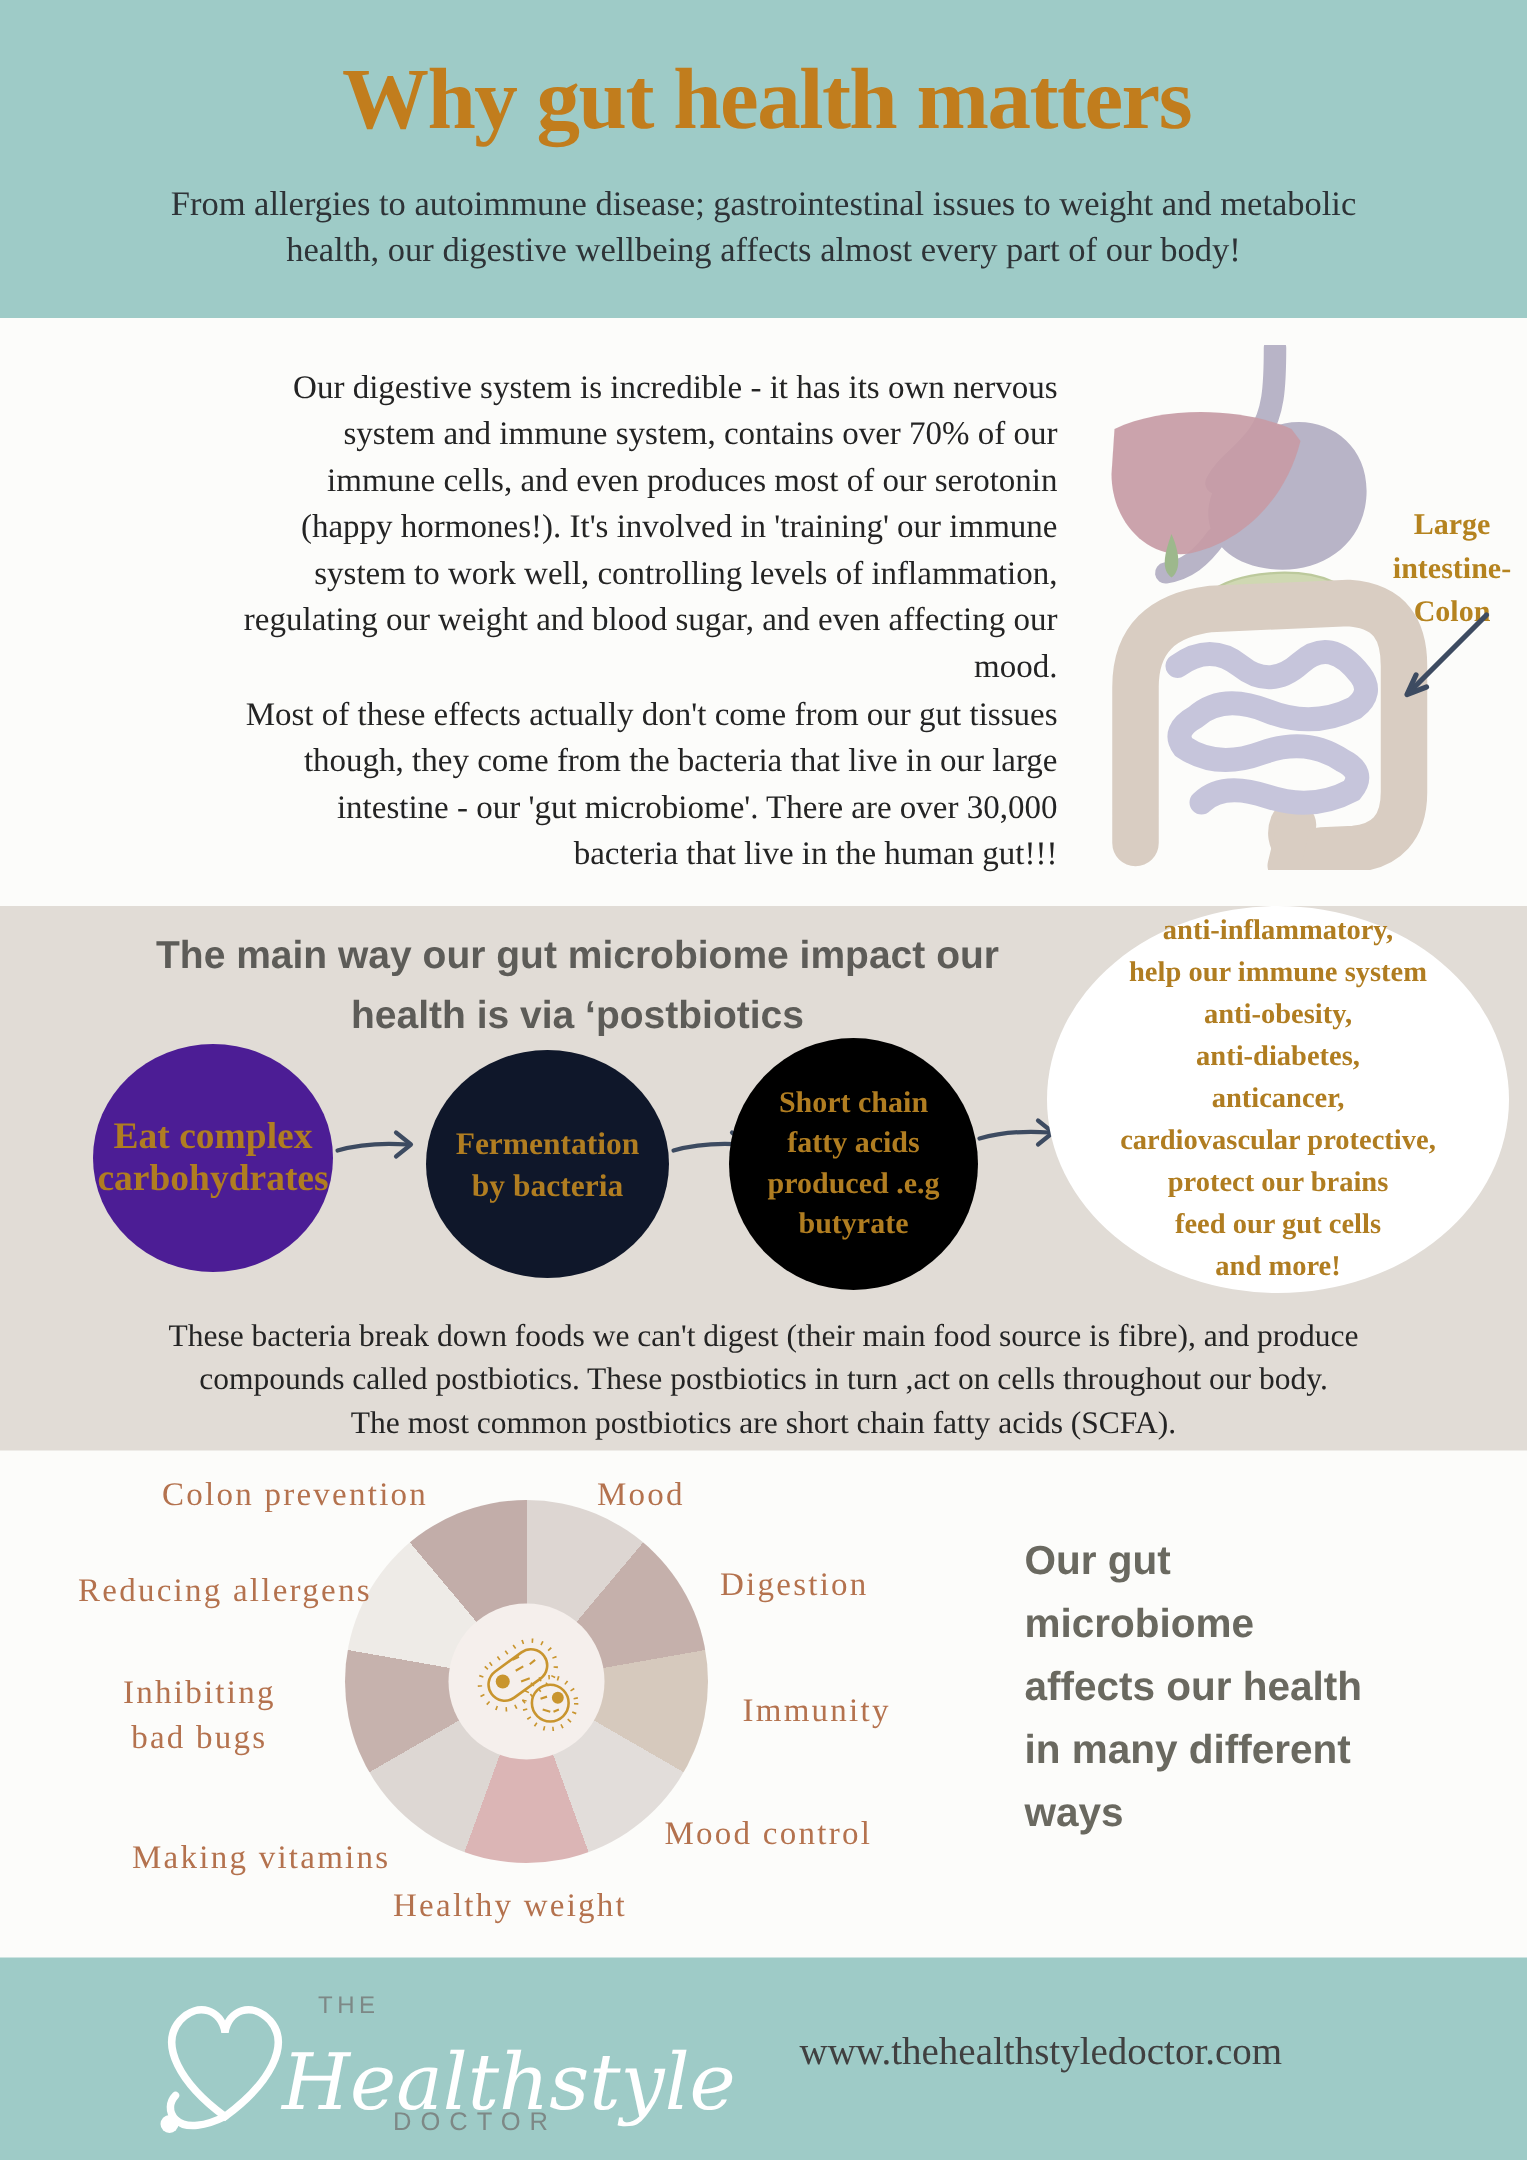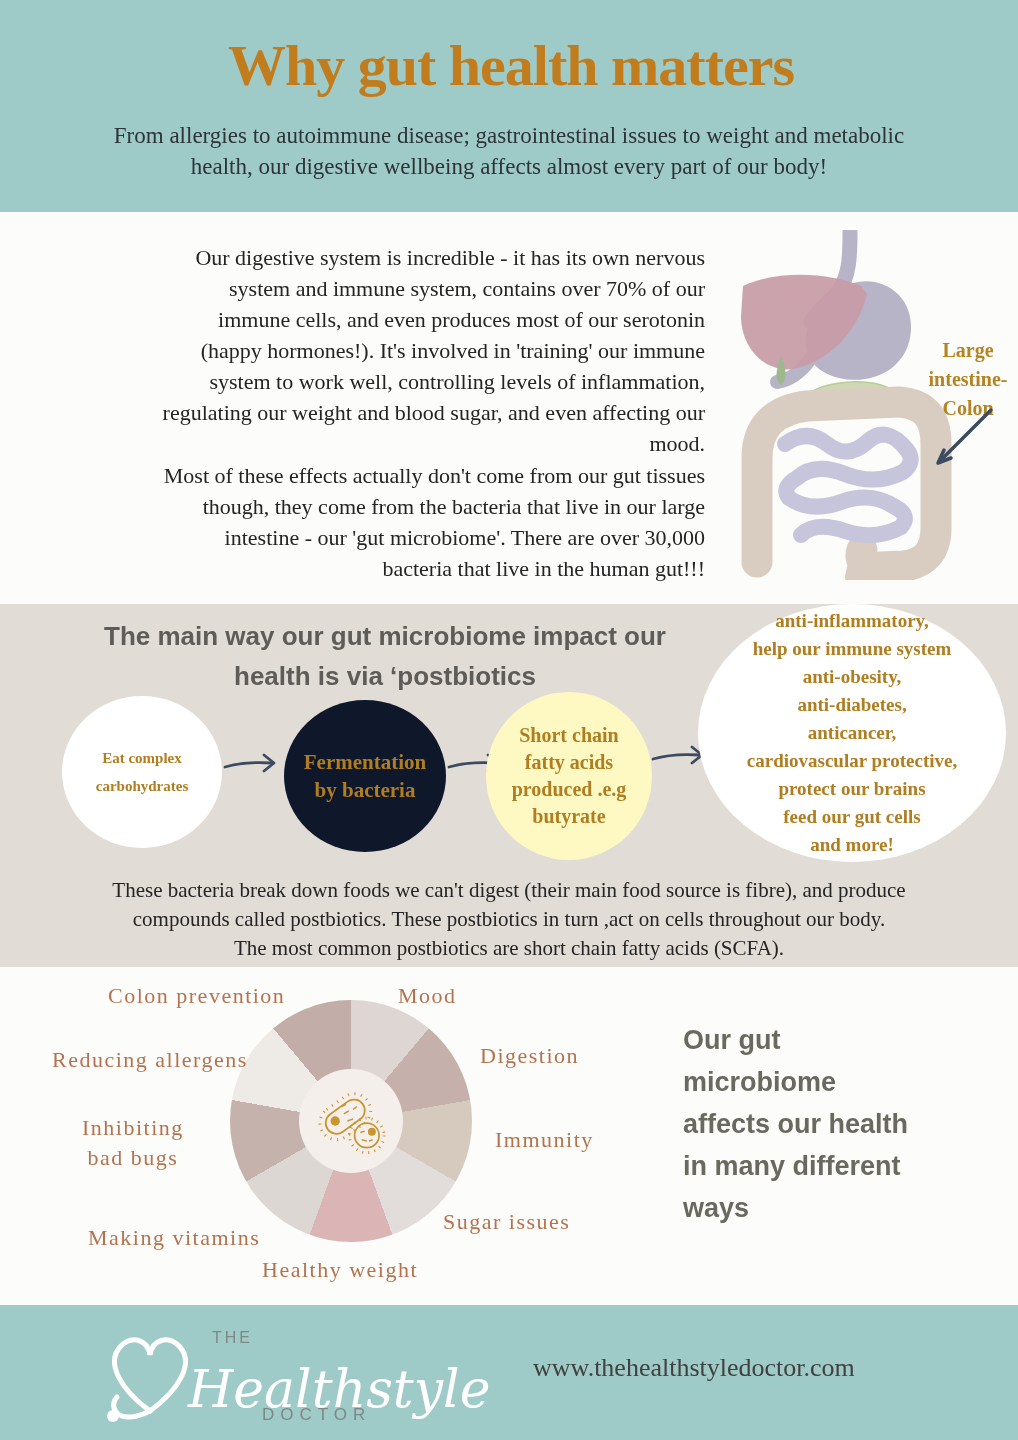--- a/index.html
+++ b/index.html
@@ -26,23 +26,23 @@
       font-weight:bold;font-size:20px;line-height:29px;color:#b5831f;}
   .colon-arrow{position:absolute;left:925px;top:194px;}
 
   
   .postbiotics{position:absolute;top:604px;left:0;width:1018px;height:431px;background:#e1dcd6;}
   .pb-heading{position:absolute;top:12px;left:30px;width:710px;margin:0;text-align:center;
       font-family:"Liberation Sans",sans-serif;font-size:26px;line-height:40px;font-weight:bold;color:#5d5c58;}
   .bubble{position:absolute;border-radius:50%;display:flex;align-items:center;justify-content:center;
       text-align:center;font-weight:bold;color:#b07d21;}
   .bubble span{display:block;}
-  .b1{left:62px;top:92px;width:160px;height:152px;background:#ffffff;font-size:15px;line-height:28px;align-items:center;}
+  .b1{left:62px;top:92px;width:160px;height:152px;background:#4c1d95;font-size:25px;line-height:28px;align-items:center;}
   .b2{left:284px;top:96px;width:162px;height:152px;background:#0f172a;font-size:21px;line-height:28px;}
-  .b3{left:486px;top:88px;width:166px;height:168px;background:#fef9c3;font-size:20px;line-height:27px;}
+  .b3{left:486px;top:88px;width:166px;height:168px;background:#000000;font-size:20px;line-height:27px;}
   .b4{left:698px;top:0;width:308px;height:258px;background:#ffffff;font-size:19px;line-height:28px;}
   .flow-arrow{position:absolute;}
   .a1{left:222px;top:146px;}
   .a2{left:446px;top:146px;}
   .a3{left:650px;top:138px;}
   .caption{position:absolute;top:272px;left:30px;width:958px;margin:0;text-align:center;
       font-size:21px;line-height:29px;color:#242424;}
 
   
   .wheel-section{position:absolute;top:967px;left:0;width:1018px;height:338px;background:#fcfcfa;}
@@ -190,21 +190,21 @@
           <circle cx="77" cy="70" r="24" stroke-dasharray="1.5 7" stroke-width="4"></circle>
           <circle cx="84" cy="65" r="5.5" fill="#c9952e" stroke="none"></circle>
           <path d="M68,66 l6,-2 M70,76 l7,2 M80,78 l5,-2" stroke-width="2"></path>
         </g>
       </svg>
     </div>
 
     <div class="wlabel w-mood">Mood</div>
     <div class="wlabel w-digestion">Digestion</div>
     <div class="wlabel w-immunity">Immunity</div>
-    <div class="wlabel w-sugar">Sugar issues</div>
+    <div class="wlabel w-sugar">Mood control</div>
     <div class="wlabel w-weight">Healthy weight</div>
     <div class="wlabel w-vitamins">Making vitamins</div>
     <div class="wlabel w-bugs pl">Inhibiting
 bad bugs</div>
     <div class="wlabel w-allergens">Reducing allergens</div>
     <div class="wlabel w-cancer">Colon prevention</div>
 
     <div class="side-text pl">Our gut
 microbiome
 affects our health

